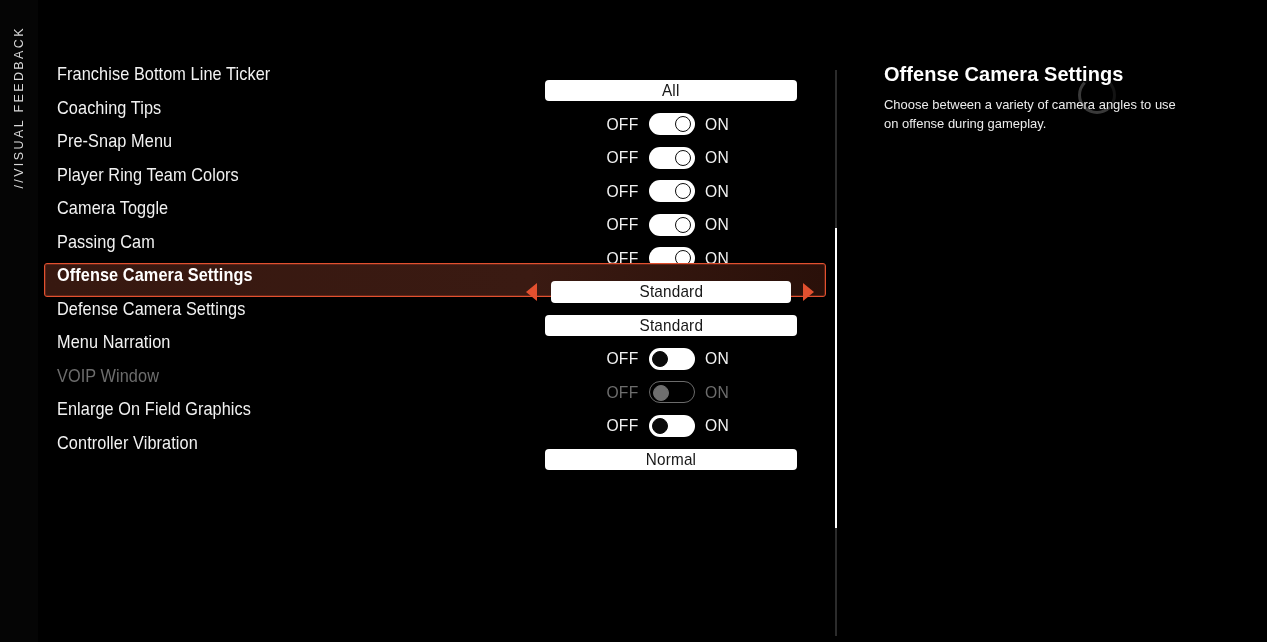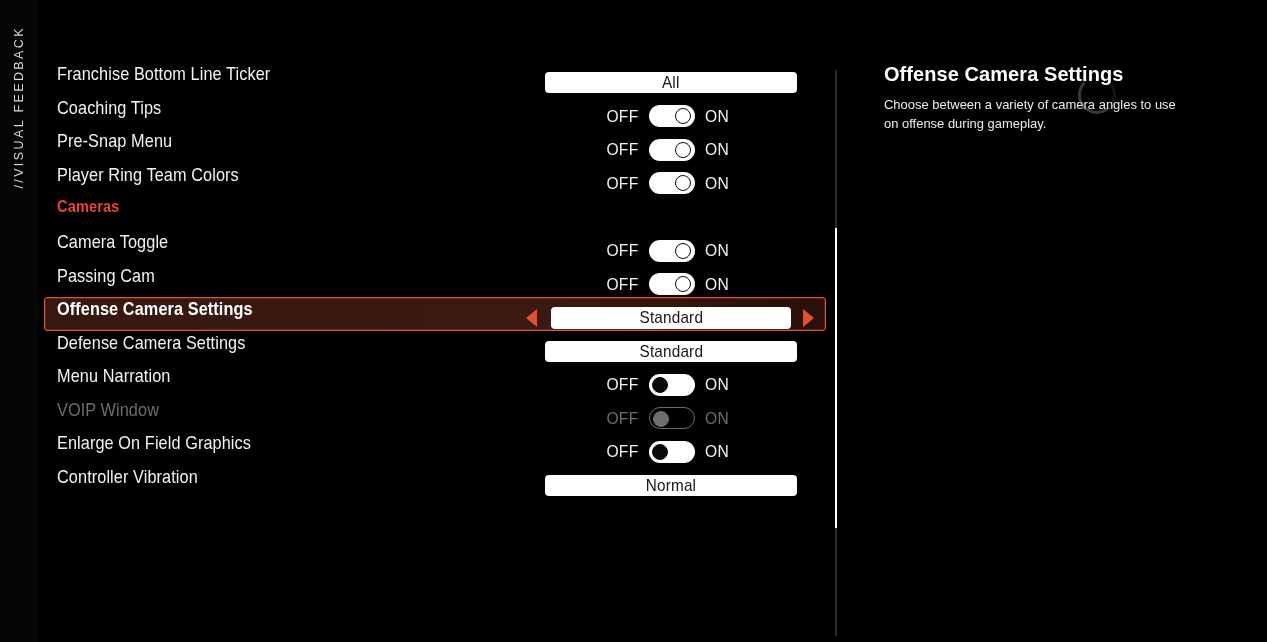--- a/index.html
+++ b/index.html
@@ -84,21 +84,21 @@
     background-color: #371810;
     border: 1px solid #e2502f;
     box-shadow: 0 0 0 1px rgba(226,80,47,.25) inset;
   }
   .row.selected .label { font-weight: 700; color: #ffffff; }
 
   
   .control {
     position: absolute;
     left: 0;
-    top: 4px;
+    top: 12px;
     height: 100%;
     width: 100%;
     display: flex;
     align-items: center;
     pointer-events: none;
   }
 
   
   .pill {
     position: absolute;
@@ -299,23 +299,20 @@
       <div class="control">
         <div class="toggle-wrap">
           <span class="tl">OFF</span>
           <div class="switch on">
             <div class="knob"></div>
           </div>
           <span class="tl">ON</span>
         </div>
       </div>
     </div>
-    <div class="row group">
-      <div class="label">Cameras</div>
-    </div>
     <div class="row">
       <div class="label">Camera Toggle</div>
       <div class="control">
         <div class="toggle-wrap">
           <span class="tl">OFF</span>
           <div class="switch on">
             <div class="knob"></div>
           </div>
           <span class="tl">ON</span>
         </div>

